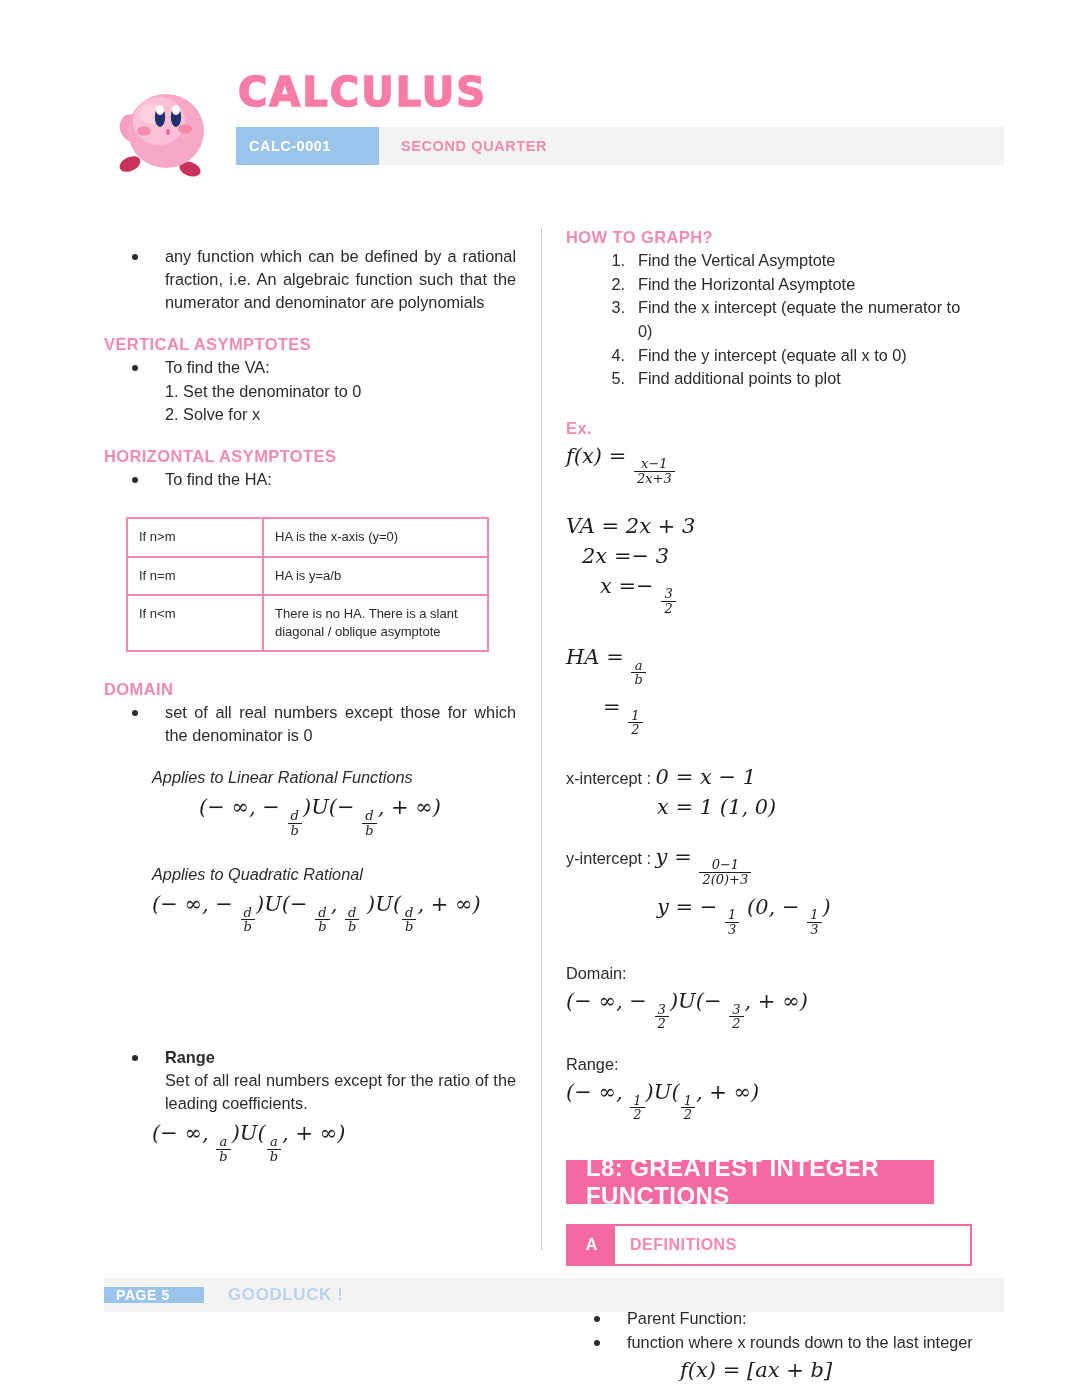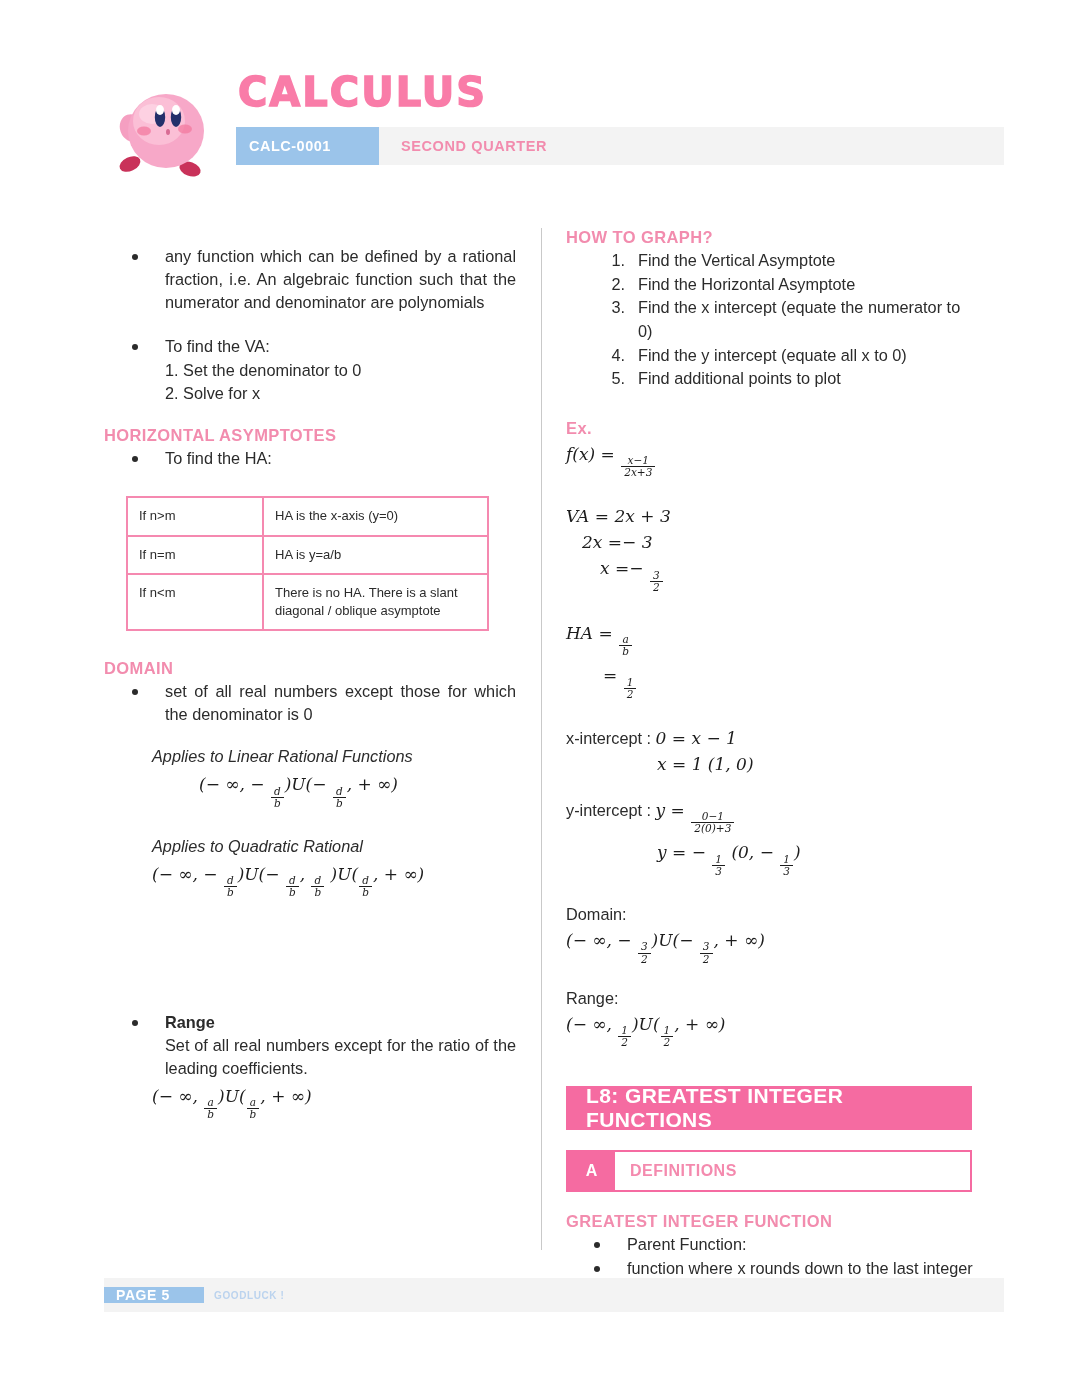--- a/index.html
+++ b/index.html
@@ -175,21 +175,21 @@
     padding: 9px 11px 10px 11px;
     vertical-align: top;
     color: #2b2b2b;
   }
   table.ha td.c1 { width: 112px; }
 
   
   .math {
     font-family: "DejaVu Serif", serif;
     font-style: italic;
-    font-size: 17px;
+    font-size: 21px;
     color: #1d1d1d;
     white-space: nowrap;
   }
   .frac {
     display: inline-flex;
     flex-direction: column;
     align-items: center;
     vertical-align: -0.42em;
     font-size: .62em;
     line-height: 1.05;
@@ -206,29 +206,29 @@
   .ind2 { margin-left: 95px; }
   .ind3 { margin-left: 48px; }
 
   .plain-label {
     font-size: 16.3px;
     color: #2b2b2b;
   }
 
   
   .lesson-banner {
-    width: 406px;
+    width: 368px;
     height: 44px;
     background: #F56BA1;
     display: flex;
     align-items: center;
     padding-left: 20px;
     box-sizing: border-box;
     color: #ffffff;
-    font-size: 21px;
+    font-size: 24px;
     font-weight: bold;
     letter-spacing: .4px;
   }
   .def-row {
     width: 406px;
     height: 42px;
     display: flex;
     box-sizing: border-box;
     border: 2.5px solid #F56BA1;
     margin-top: 20px;
@@ -273,22 +273,22 @@
     color: #ffffff;
     font-size: 14px;
     font-weight: bold;
     letter-spacing: .6px;
     display: flex;
     align-items: center;
     padding-left: 12px;
     box-sizing: border-box;
   }
   .footer-note {
-    padding-left: 10px;
-    font-size: 10px;
+    padding-left: 24px;
+    font-size: 17px;
     font-weight: bold;
     letter-spacing: .6px;
     color: #BBD3EE;
   }
 </style>
 </head>
 <body>
 
 <div class="header">
 
@@ -321,20 +321,21 @@
 <div class="divider"></div>
 
 <div class="col-left">
 
   <ul class="bullets">
     <li class="justify">any function which can be defined by a rational fraction, i.e. An algebraic function such that the numerator and denominator are polynomials</li>
   </ul>
 
   <div class="gap-s"></div>
 
+  <h3 class="sec">VERTICAL ASYMPTOTES</h3>
   <ul class="bullets">
     <li>
       <span>To find the VA:</span>
       <div class="subline">1. Set the denominator to 0</div>
       <div class="subline">2. Solve for x</div>
     </li>
   </ul>
 
   <div class="gap-s"></div>
 

